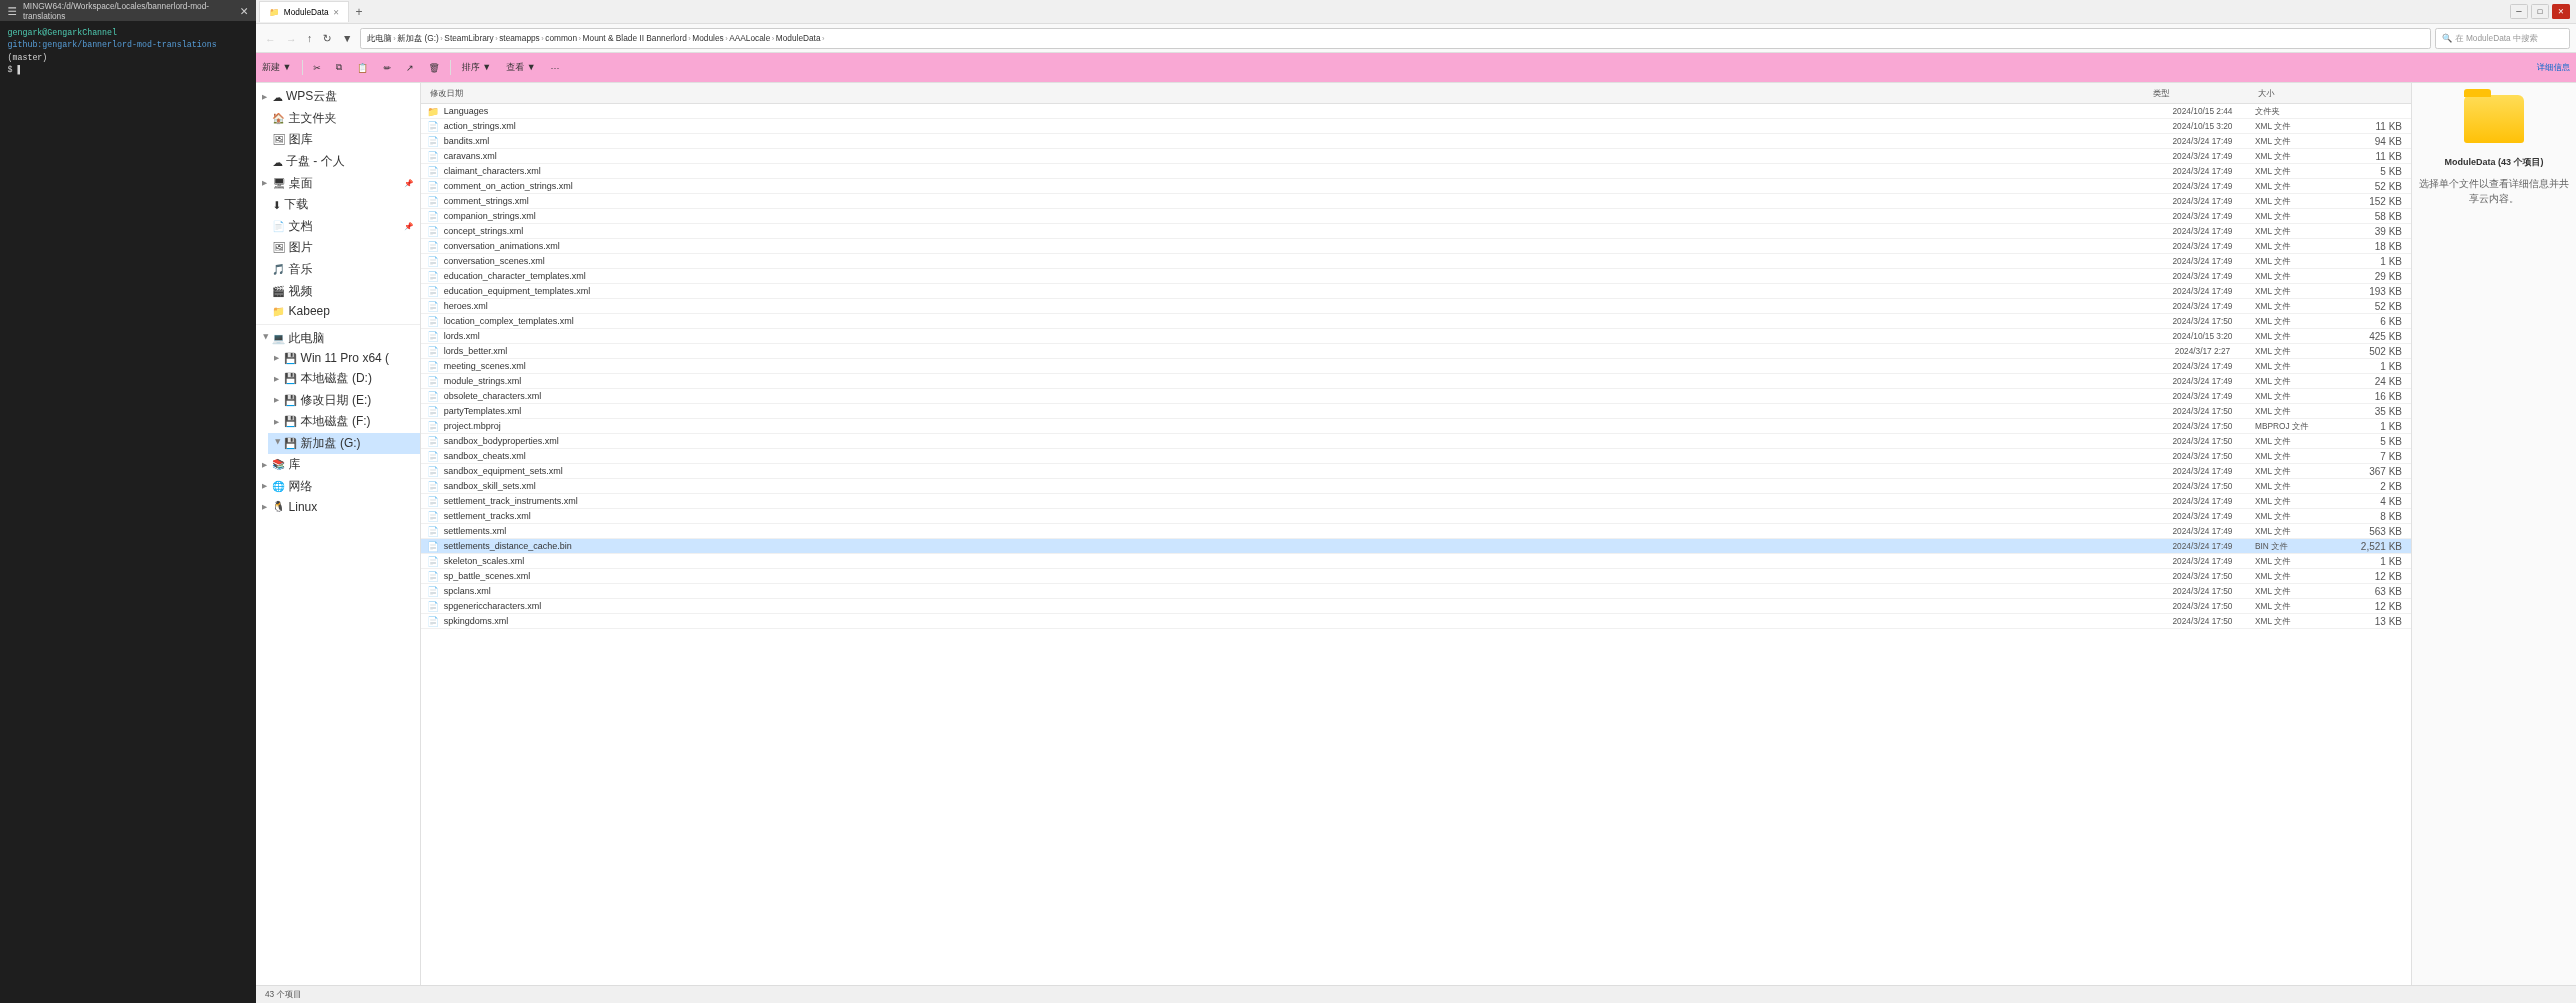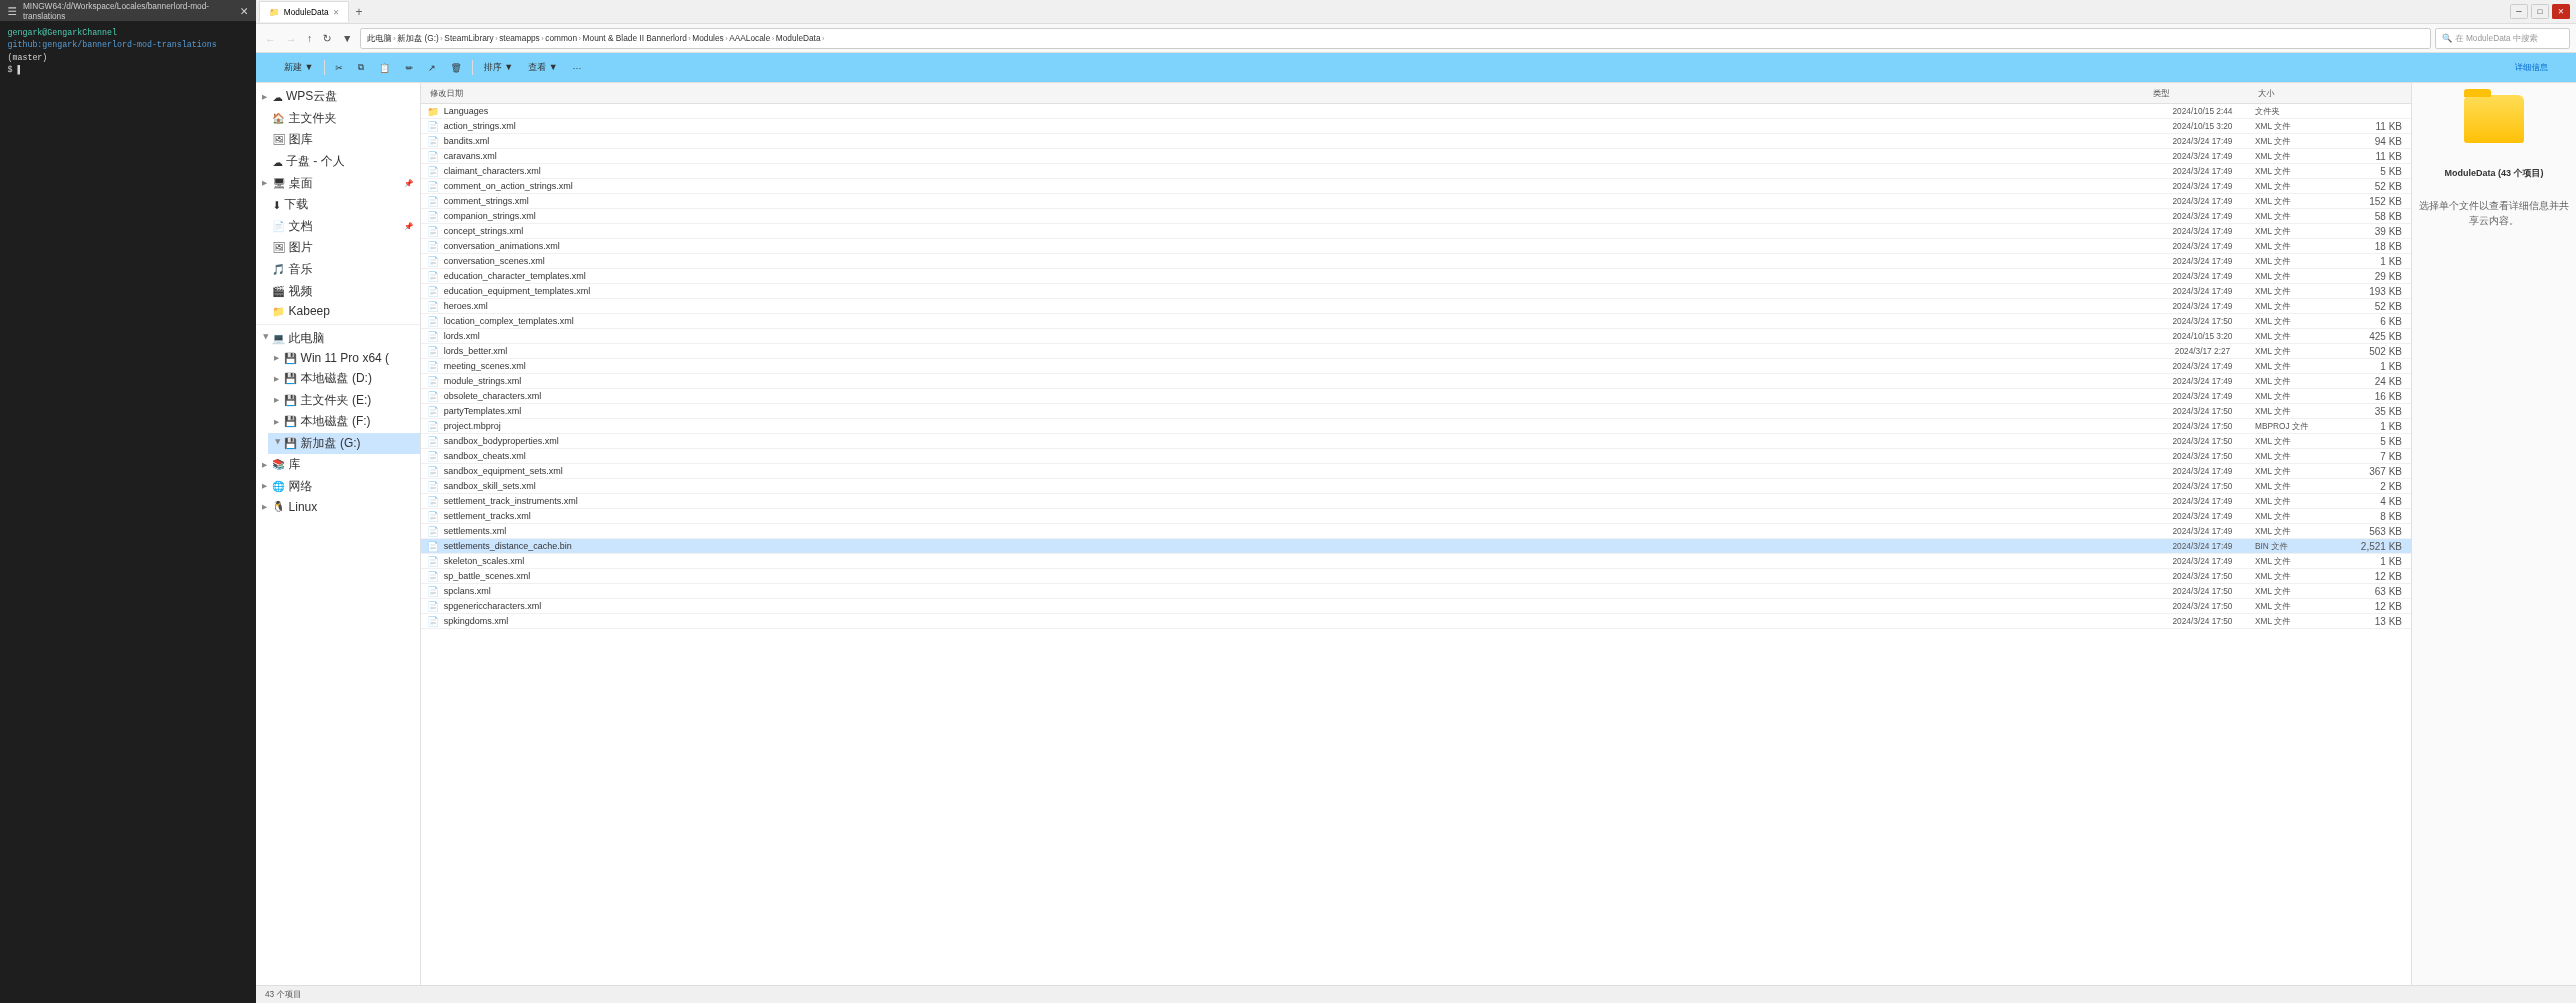--- a/index.html
+++ b/index.html
@@ -153,23 +153,23 @@
       padding: 1.5px 6px;
       width: 135px;
       height: 21px;
       font-size: 8.3px;
       color: #999;
       gap: 3px;
     }
     .toolbar {
       display: flex;
       align-items: center;
-      background: #7dd3fc;
+      background: #f9a8d4;
       border-bottom: 0.8px solid #e0e0e0;
-      padding: 3px 22px;
+      padding: 3px 0;
       gap: 3px;
       height: 30px;
     }
     .toolbar-btn {
       background: none;
       border: none;
       padding: 3px 6px;
       font-size: 9px;
       color: #333;
       cursor: pointer;
@@ -275,21 +275,21 @@
     
     .preview-panel {
       width: 165px;
       min-width: 165px;
       background: #fafafa;
       border-left: 0.8px solid #e0e0e0;
       display: flex;
       flex-direction: column;
       align-items: center;
       padding: 12px 6px;
-      gap: 18px;
+      gap: 7px;
     }
     .preview-folder-icon {
       width: 60px;
       height: 48px;
       background: linear-gradient(180deg, #ffdd57, #ffc107);
       border-radius: 6px 6px 3px 3px;
       position: relative;
       margin-bottom: 6px;
     }
     .preview-folder-icon::before {
@@ -510,21 +510,21 @@
           <span class="tree-label">Win 11 Pro x64 (</span>
         </div>
         <div class="tree-item">
           <span class="tree-arrow">▶</span>
           <span class="tree-icon">💾</span>
           <span class="tree-label">本地磁盘 (D:)</span>
         </div>
         <div class="tree-item">
           <span class="tree-arrow">▶</span>
           <span class="tree-icon">💾</span>
-          <span class="tree-label">主文件夹 (E:)</span>
+          <span class="tree-label">修改日期 (E:)</span>
         </div>
         <div class="tree-item">
           <span class="tree-arrow">▶</span>
           <span class="tree-icon">💾</span>
           <span class="tree-label">本地磁盘 (F:)</span>
         </div>
         <div class="tree-item selected">
           <span class="tree-arrow" style="transform:rotate(90deg);display:inline-block;">▶</span>
           <span class="tree-icon">💾</span>
           <span class="tree-label">新加盘 (G:)</span>

